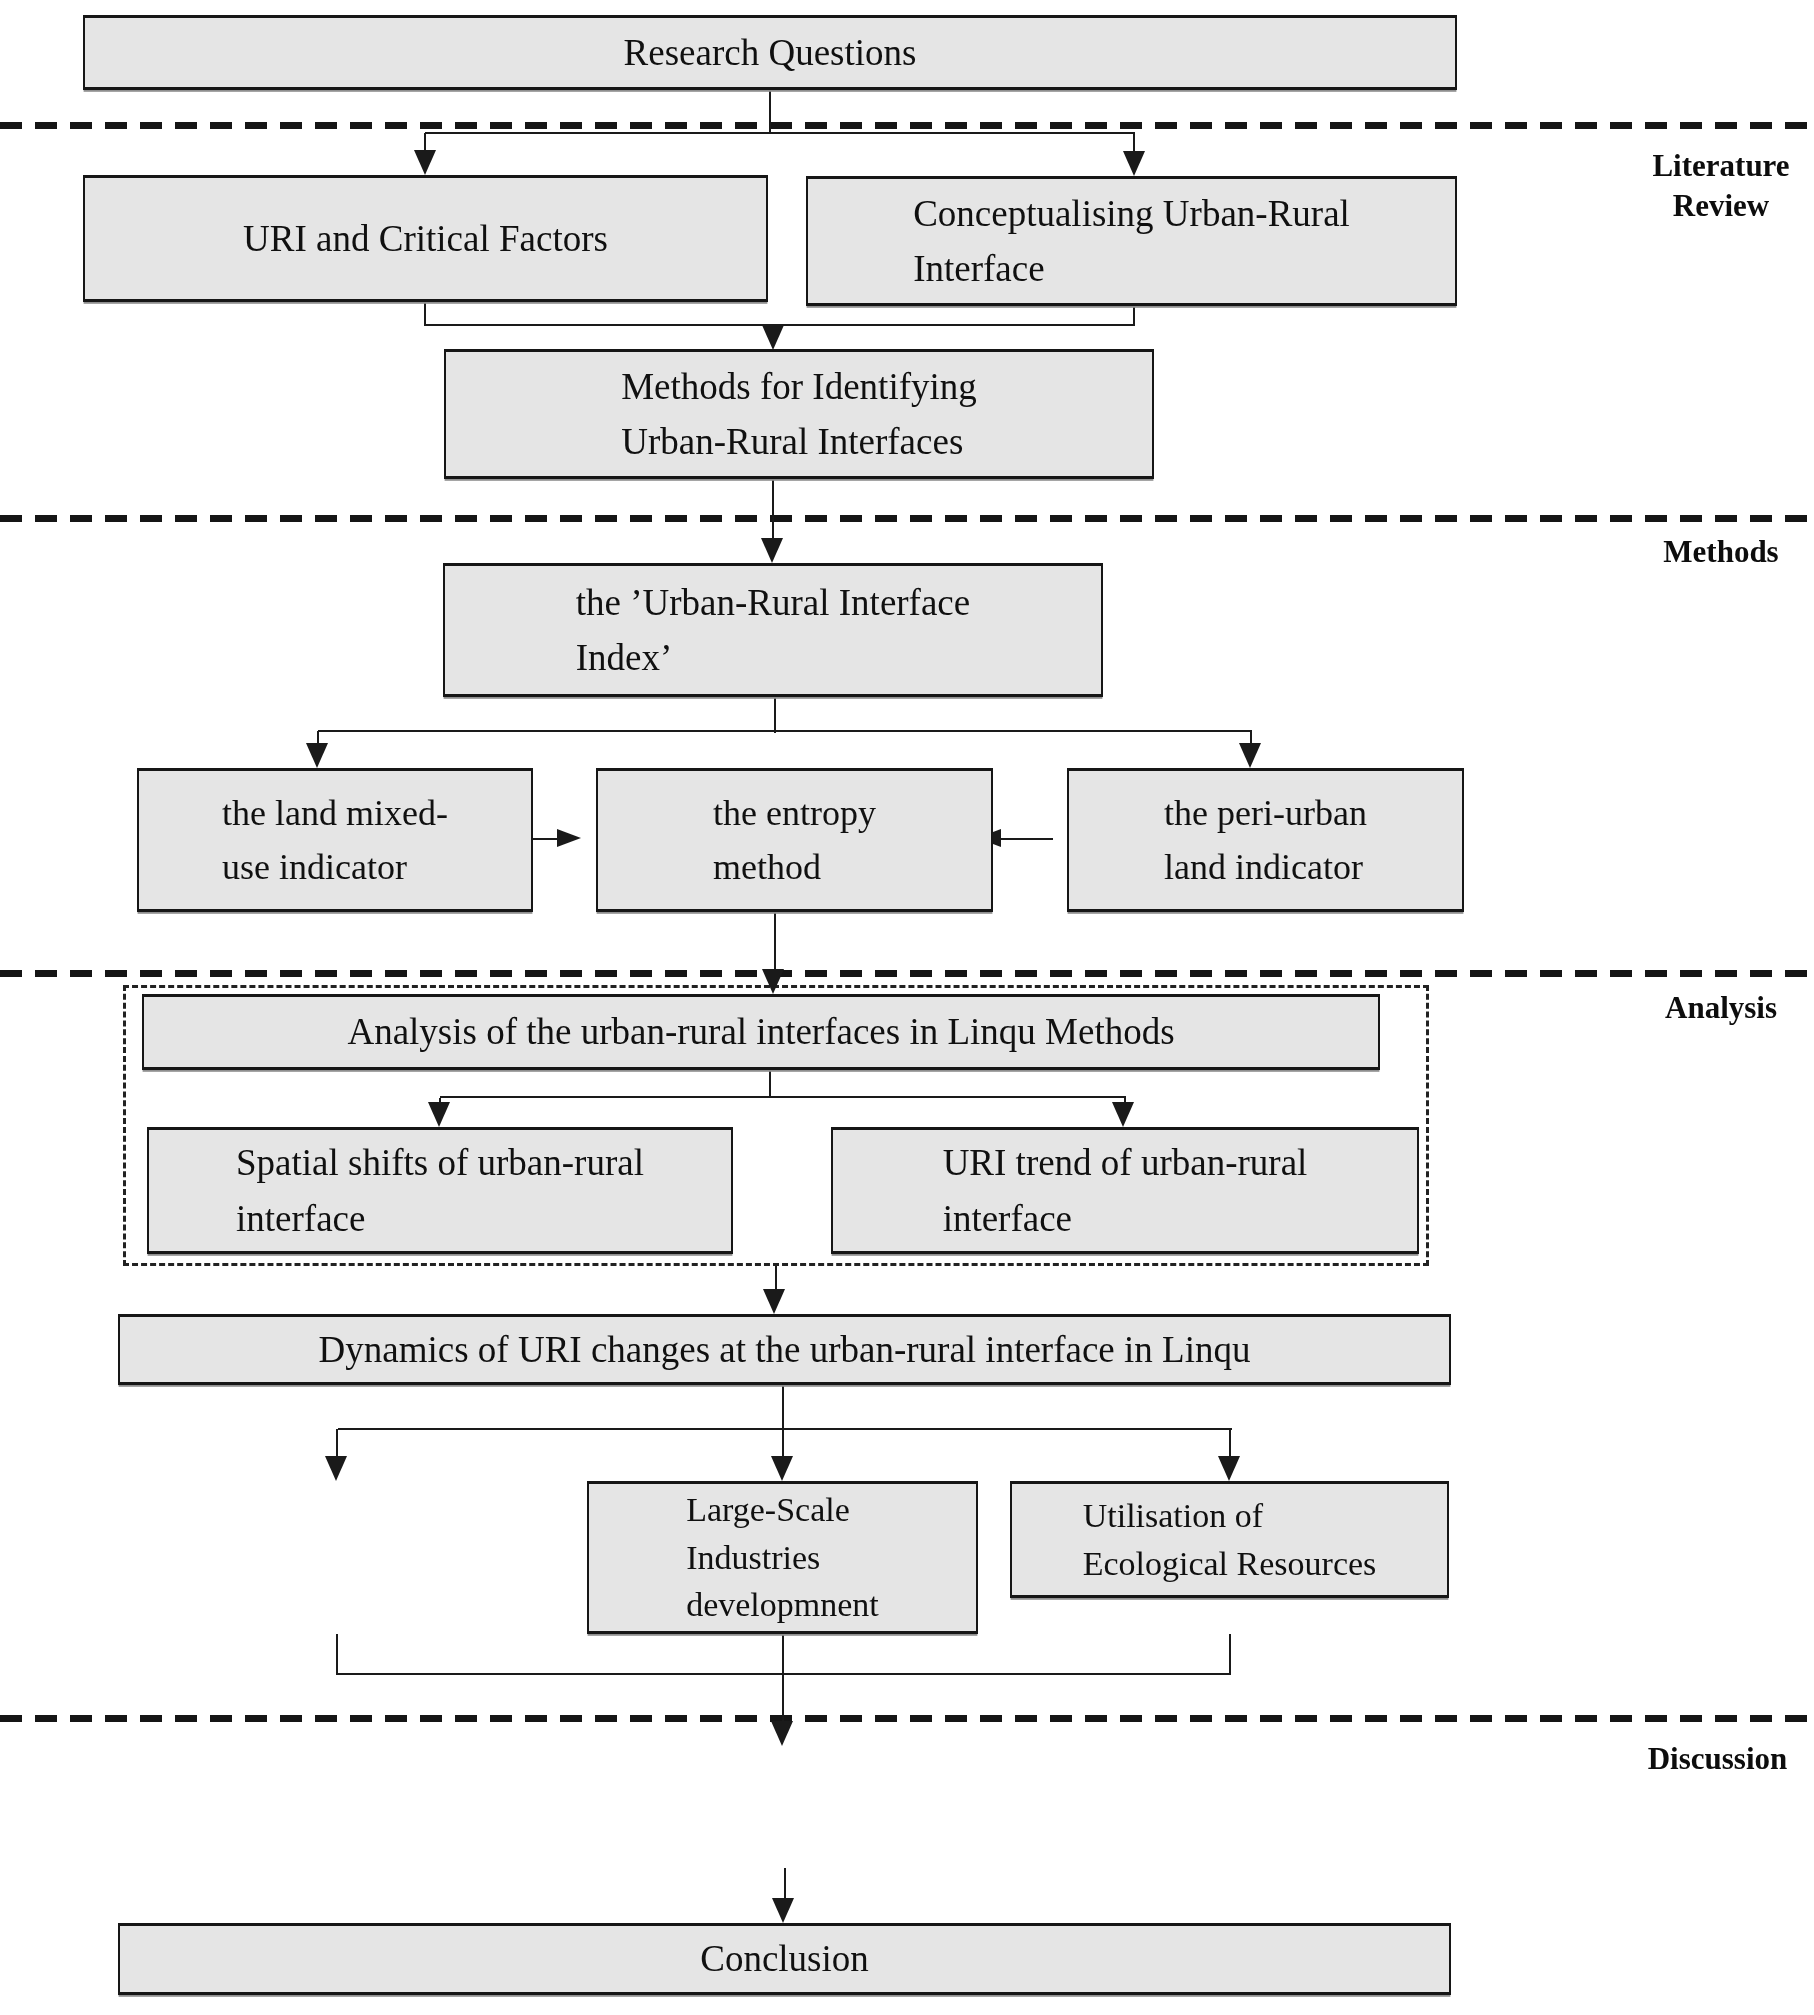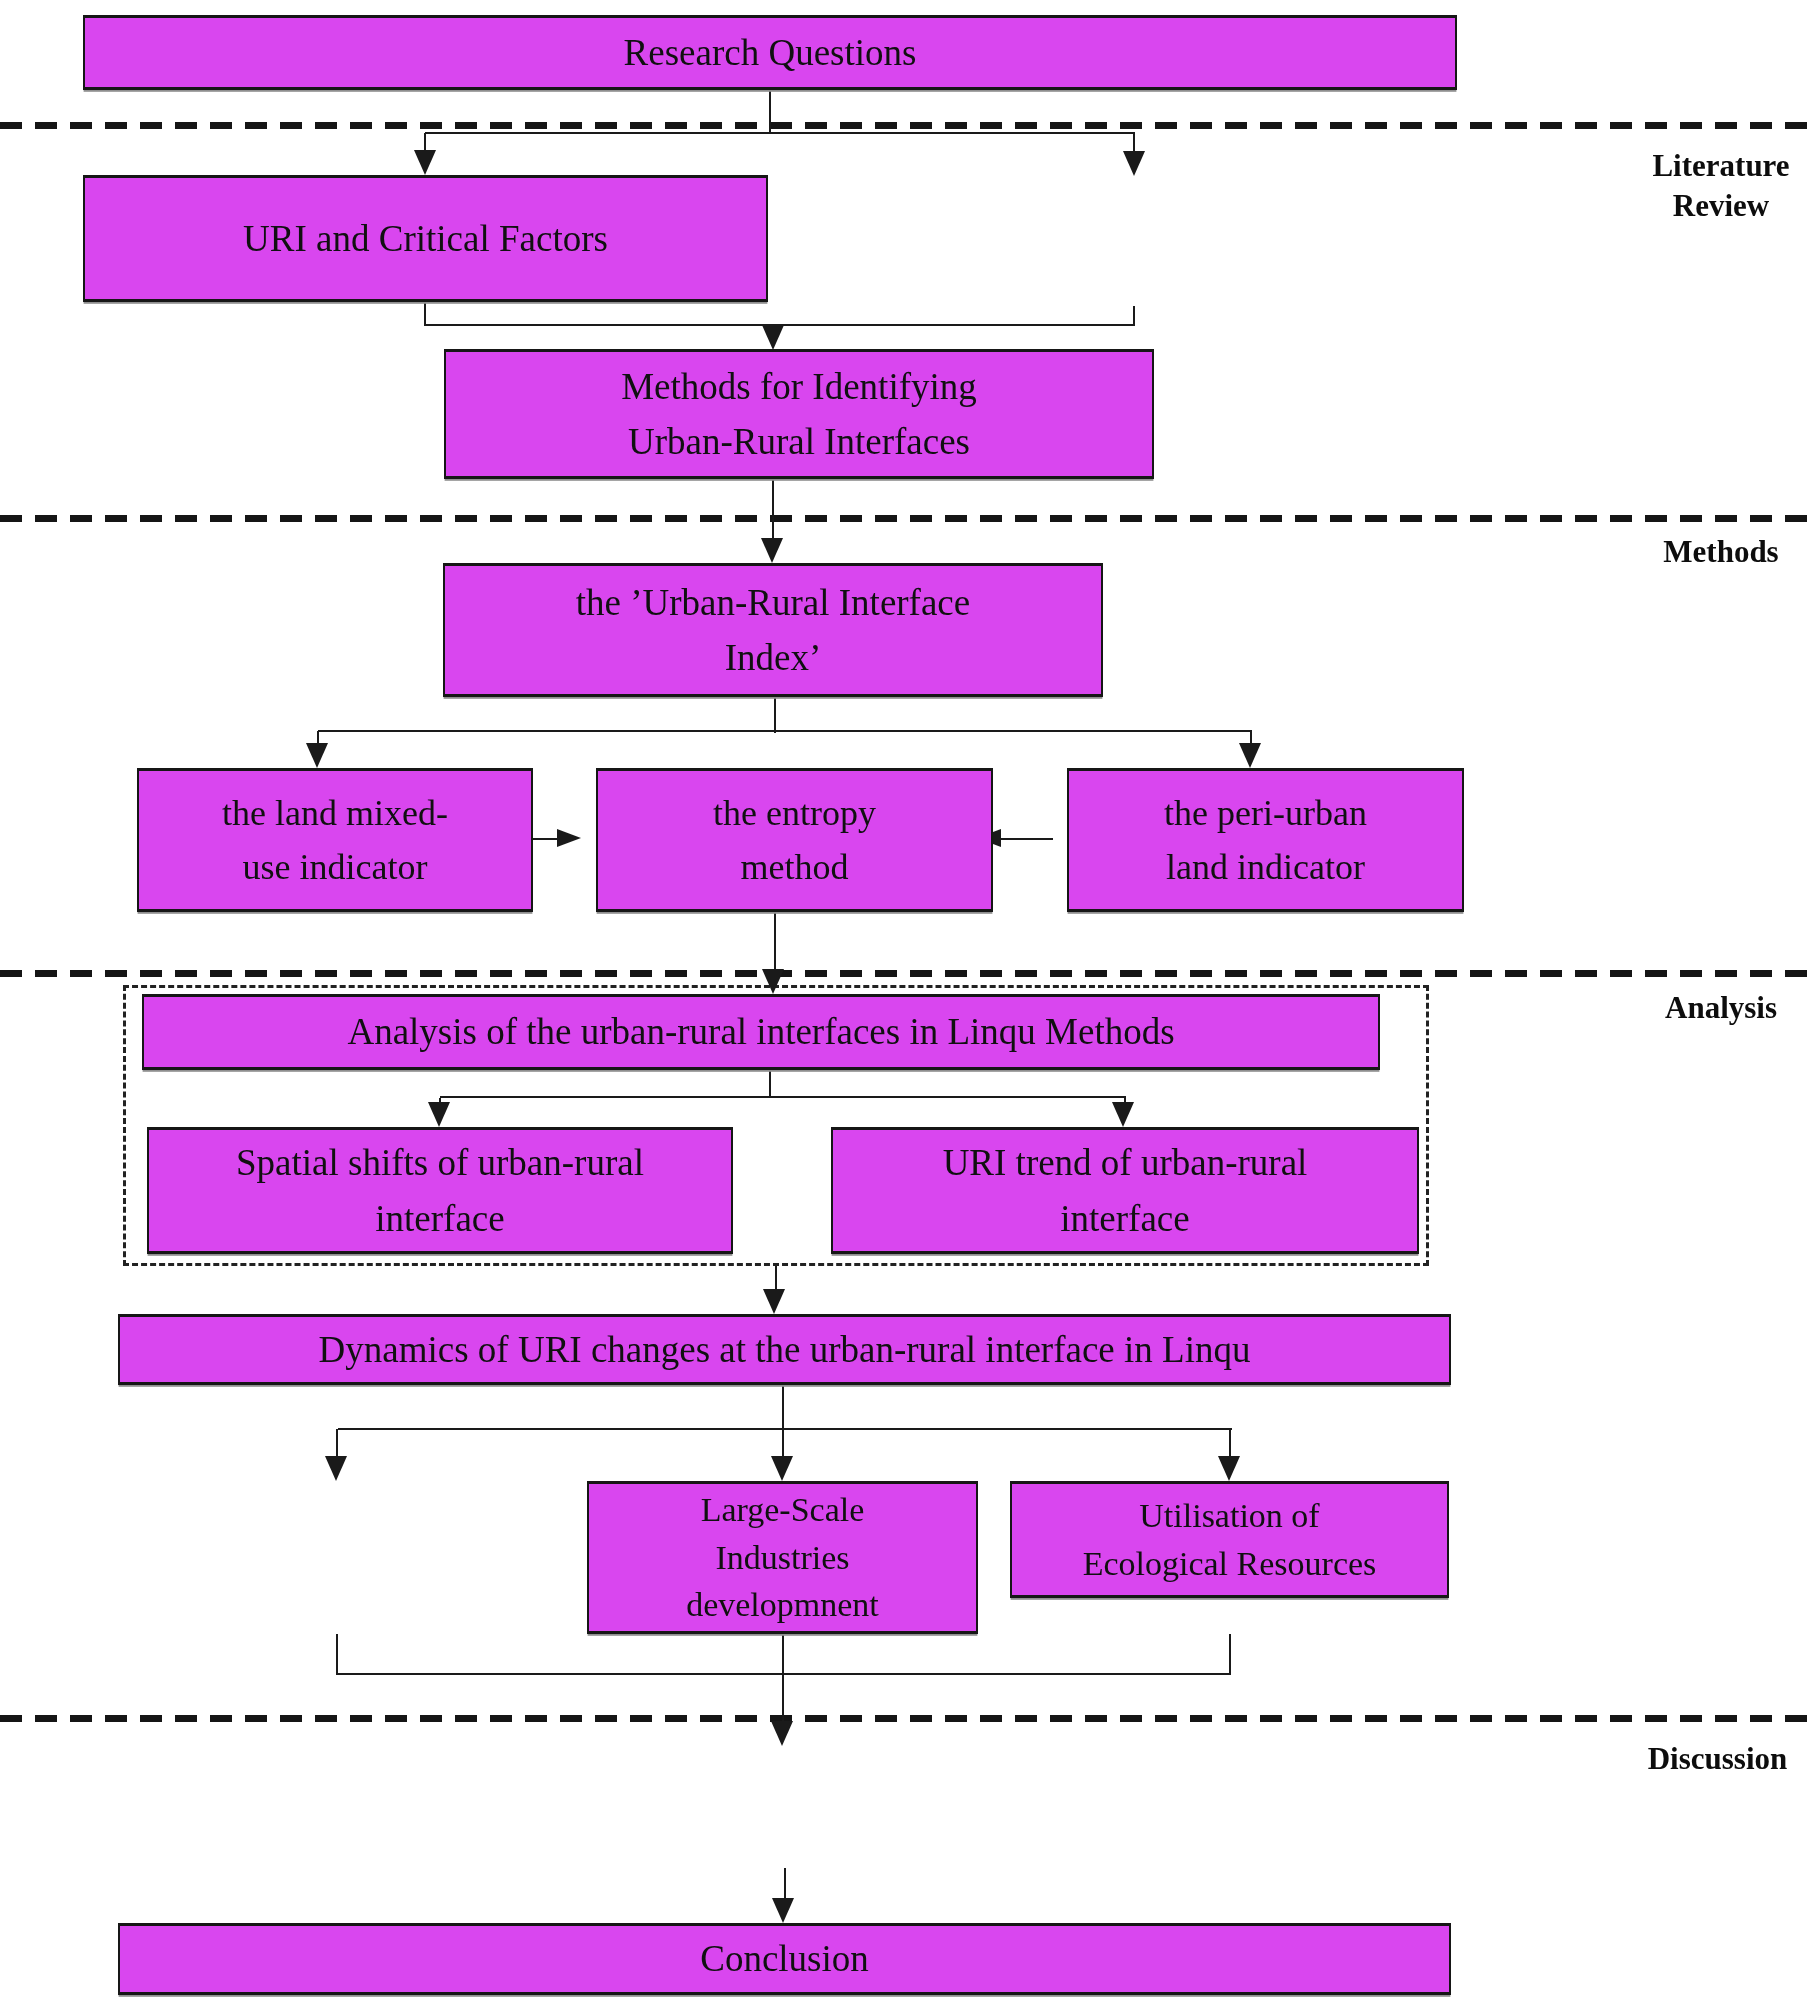--- a/index.html
+++ b/index.html
@@ -2,25 +2,25 @@
 <html style="font-size:9.5px"><head>
 <meta charset="utf-8">
 <style>
   html,body { margin:0; padding:0; background:#ffffff; }
   .canvas {
     position:relative; width:1814px; height:2015px; background:#ffffff;
     font-family:"Liberation Serif","DejaVu Serif",serif; color:#101010;
     overflow:hidden;
   }
   .node {
-    position:absolute; box-sizing:border-box; background:#d946ef;
+    position:absolute; box-sizing:border-box; background:#e5e5e5;
     border:2.4px solid #161616; border-top-width:3.6px; border-bottom-width:3.6px;
     box-shadow:0 2.4px 0 -0.6px #8f8f8f;
     display:flex; align-items:center; justify-content:center;
-    text-align:center; white-space:pre-line;
+    white-space:pre-line;
     font-size:37px; line-height:1.5;
   }
   .row3   { font-size:36px; line-height:1.5;margin-left:16px; }
   .bottom3{ font-size:34px; line-height:1.4; }
   .group-dotted {
     position:absolute; box-sizing:border-box;
     border:3px dashed #222222; background:transparent;
   }
   .dashline {
     position:absolute; left:0; width:1814px; height:6.5px;
@@ -121,20 +121,22 @@
   <div class="vline" style="left:782px;top:1634px;height:88px"></div>
   <div class="ah-down" style="left:771px;top:1721px"></div>
 
   <div class="vline" style="left:784px;top:1868px;height:31px"></div>
   <div class="ah-down" style="left:772px;top:1898px"></div>
 
   <div class="node" style="left:83px;top:15px;width:1374px;height:75px">Research Questions</div>
 
   <div class="node" style="left:83px;top:175px;width:685px;height:127px">URI and Critical Factors</div>
 
+  <div class="node" style="left:806px;top:176px;width:651px;height:130px">Conceptualising Urban-Rural
+Interface</div>
 
   <div class="node" style="left:444px;top:349px;width:710px;height:130px">Methods for Identifying
 Urban-Rural Interfaces</div>
 
   <div class="node" style="left:443px;top:563px;width:660px;height:134px">the ’Urban-Rural Interface
 Index’</div>
 
   <div class="node row3" style="left:121px;top:768px;width:396px;height:144px">the land mixed-
 use indicator</div>
 

